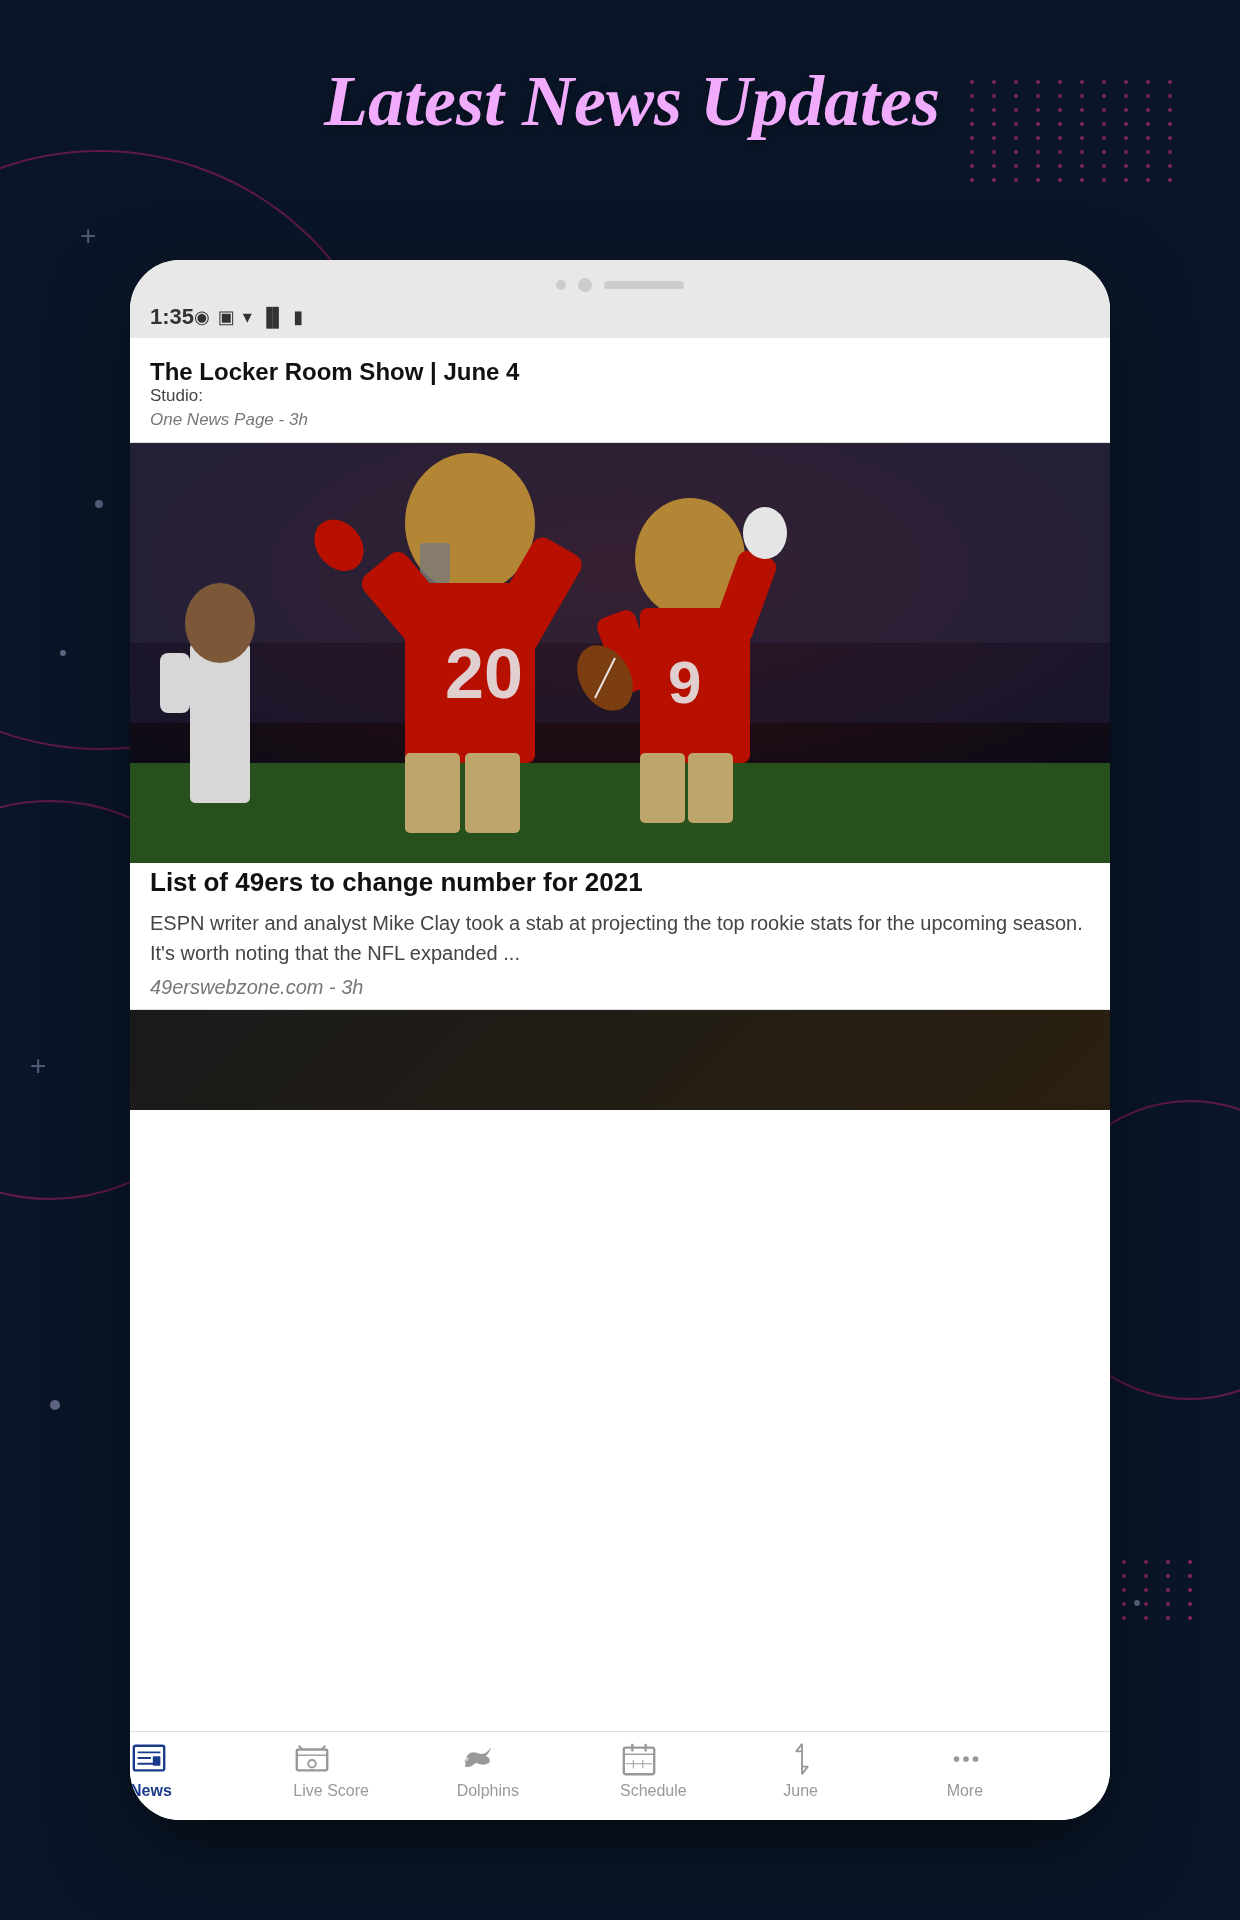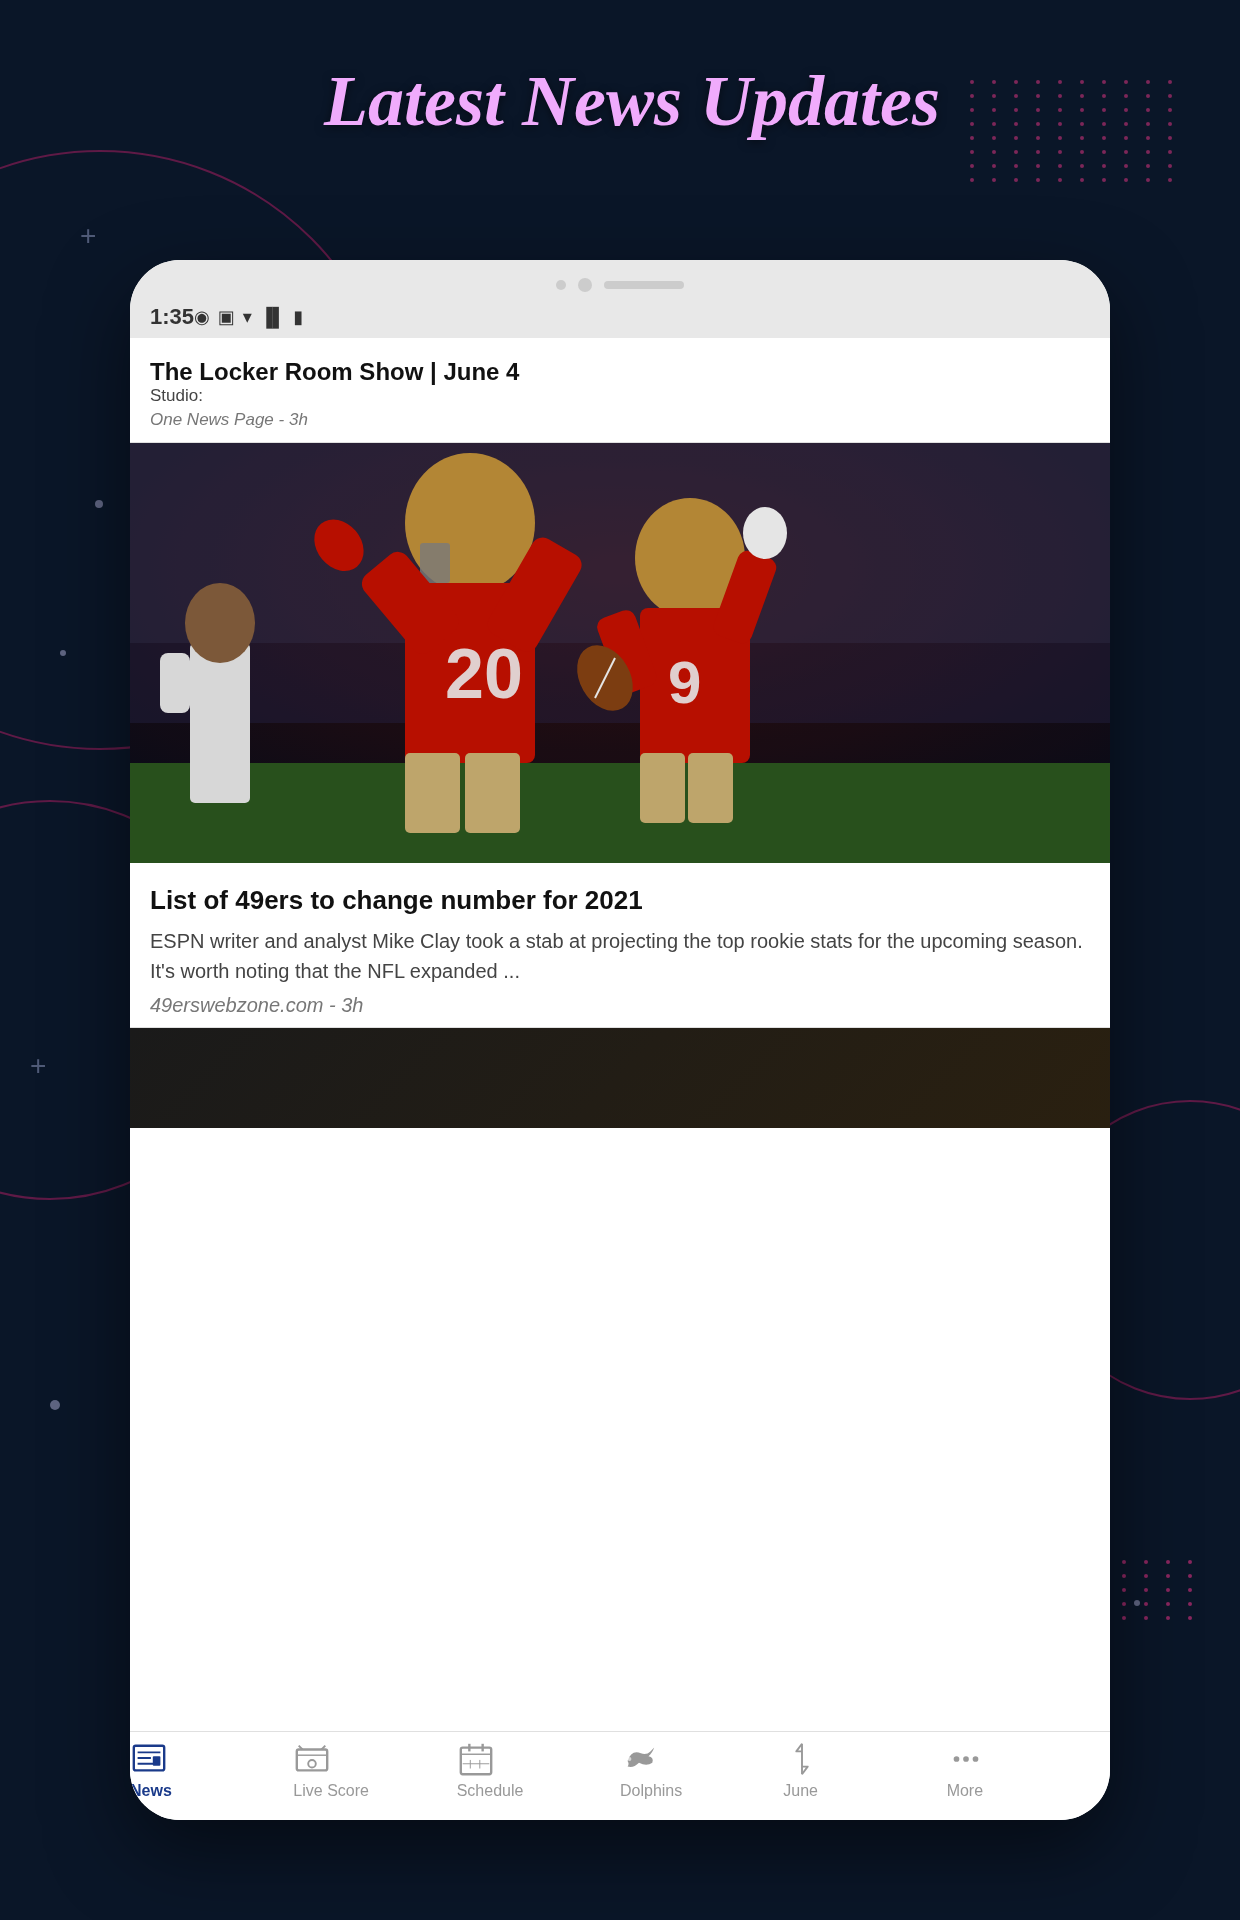--- a/index.html
+++ b/index.html
@@ -242,21 +242,21 @@
       width: 100%;
       height: 420px;
       object-fit: cover;
       display: block;
       background: linear-gradient(135deg, #8B1A1A 0%, #CC3300 30%, #8B1A1A 60%, #4a3000 100%);
       position: relative;
       overflow: hidden;
     }
 
     .news-text-block {
-      padding: 22px 20px 10px;
+      padding: 4px 20px 10px;
       border-bottom: 1px solid #e0e0e0;
       flex-shrink: 0;
     }
 
     .news-title-2 {
       font-size: 26px;
       font-weight: bold;
       color: #111;
       margin-bottom: 10px;
     }
@@ -617,39 +617,39 @@
         <line x1="4" y1="16" x2="36" y2="16" stroke="#999" stroke-width="1.5"></line>
         <circle cx="20" cy="25" r="4" fill="none" stroke="#999" stroke-width="2"></circle>
         <line x1="10" y1="10" x2="6" y2="6" stroke="#999" stroke-width="2"></line>
         <line x1="30" y1="10" x2="34" y2="6" stroke="#999" stroke-width="2"></line>
       </svg>
       <span class="nav-label">Live Score</span>
     </div>
 
     <div class="nav-item">
       <svg class="nav-svg" viewBox="0 0 40 40">
+
+        <path d="M8,22 Q12,10 22,14 Q28,16 32,12 Q34,10 36,8 Q34,14 30,17 Q36,18 34,24 Q28,28 20,24 Q14,30 8,28 Q10,25 8,22Z" fill="#999"></path>
+        <circle cx="10" cy="20" r="2" fill="#fff" opacity="0.6"></circle>
+      </svg>
+      <span class="nav-label">Dolphins</span>
+    </div>
+
+    <div class="nav-item">
+      <svg class="nav-svg" viewBox="0 0 40 40">
         <rect x="4" y="8" width="32" height="28" rx="2" fill="none" stroke="#999" stroke-width="2.5"></rect>
         <line x1="4" y1="15" x2="36" y2="15" stroke="#999" stroke-width="1.5"></line>
         <line x1="13" y1="4" x2="13" y2="12" stroke="#999" stroke-width="2.5"></line>
         <line x1="27" y1="4" x2="27" y2="12" stroke="#999" stroke-width="2.5"></line>
 
         <line x1="14" y1="21" x2="14" y2="30" stroke="#999" stroke-width="1"></line>
         <line x1="24" y1="21" x2="24" y2="30" stroke="#999" stroke-width="1"></line>
         <line x1="6" y1="25" x2="34" y2="25" stroke="#999" stroke-width="1"></line>
       </svg>
       <span class="nav-label">Schedule</span>
-    </div>
-
-    <div class="nav-item">
-      <svg class="nav-svg" viewBox="0 0 40 40">
-
-        <path d="M8,22 Q12,10 22,14 Q28,16 32,12 Q34,10 36,8 Q34,14 30,17 Q36,18 34,24 Q28,28 20,24 Q14,30 8,28 Q10,25 8,22Z" fill="#999"></path>
-        <circle cx="10" cy="20" r="2" fill="#fff" opacity="0.6"></circle>
-      </svg>
-      <span class="nav-label">Dolphins</span>
     </div>
 
     <div class="nav-item">
       <svg class="nav-svg" viewBox="0 0 40 40">
 
         <polyline points="20,4 14,12 20,12" fill="none" stroke="#999" stroke-width="2" stroke-linejoin="round"></polyline>
         <polyline points="20,36 26,28 20,28" fill="none" stroke="#999" stroke-width="2" stroke-linejoin="round"></polyline>
         <line x1="20" y1="4" x2="20" y2="36" stroke="#999" stroke-width="2"></line>
       </svg>
       <span class="nav-label">June</span>

